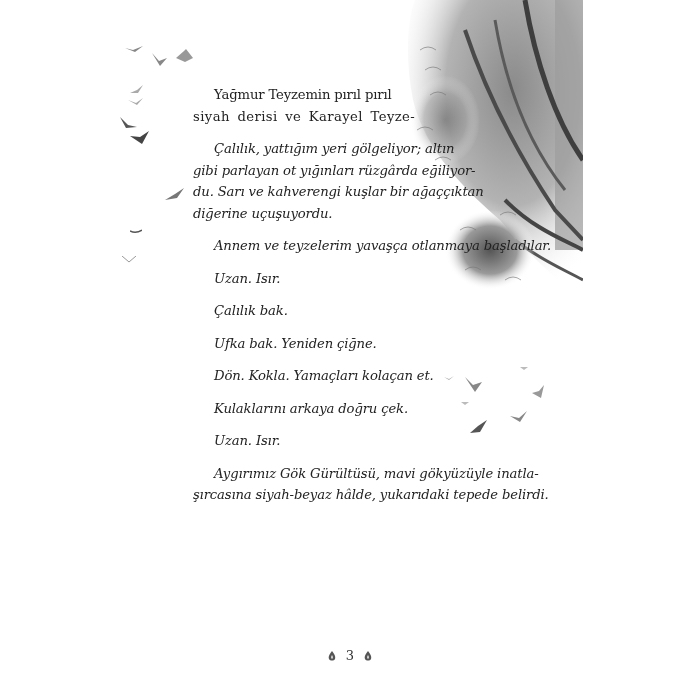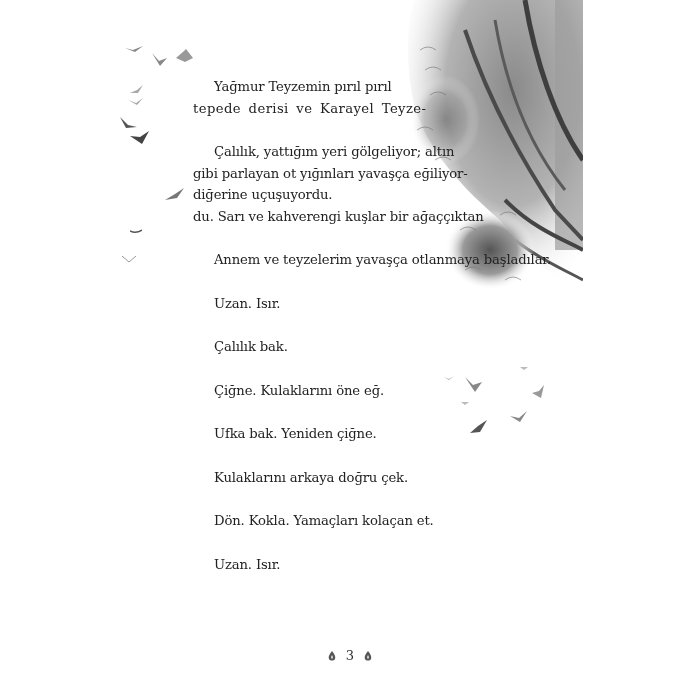--- a/index.html
+++ b/index.html
@@ -4,28 +4,28 @@
   <style>
     html, body { margin: 0; padding: 0; background: #ffffff; }
     body { width: 700px; height: 700px; position: relative; overflow: hidden; }
     .page {
       position: absolute; left: 0; top: 0; width: 700px; height: 700px; background: #ffffff;
     }
     .tree {
       position: absolute; left: 405px; top: 0; width: 178px; height: 330px;
     }
     .text-block {
-      position: absolute; left: 193px; top: 76px; width: 320px;
+      position: absolute; left: 193px; top: 84px; width: 320px;
       font-family: "DejaVu Serif", "Liberation Serif", serif;
       font-size: 13.2px; color: #222222; letter-spacing: -0.15px;
     }
     .para { margin: 0; }
     .line { display: block; height: 21.5px; line-height: 21.5px; white-space: nowrap; }
     .line.indent { padding-left: 21px; }
-    .para + .para { margin-top: 22px; }
+    .para + .para { margin-top: 11px; font-style: italic; }
     .page-number {
       position: absolute; left: 0; width: 700px; top: 648px; text-align: center;
       font-family: "DejaVu Serif", "Liberation Serif", serif; font-size: 13px; color: #333;
     }
     .page-number .orn { display: inline-block; width: 8px; height: 10px; vertical-align: -1px; margin: 0 6px; }
     .bird { position: absolute; }
   </style>
 </head>
 <body>
 
@@ -108,52 +108,53 @@
   <svg class="bird" style="left:532px;top:385px" width="14" height="14" viewBox="0 0 14 14">
       <path d="M0,8 L7,6 L12,0 L9,13 Z" fill="#999"></path>
     </svg>
   <svg class="bird" style="left:520px;top:366px" width="8" height="5" viewBox="0 0 8 5">
       <path d="M0,1 L4,4 L8,1" fill="#bbb"></path>
     </svg>
 
   <div class="text-block">
     <p class="para">
       <span class="line indent">Yağmur Teyzemin pırıl pırıl</span>
-      <span class="line" style="letter-spacing:0.4px;word-spacing:3px">tepede derisi ve Karayel Teyze-</span>
+      <span class="line" style="letter-spacing:0.4px;word-spacing:3px">siyah derisi ve Karayel Teyze-</span>
     </p>
     <p class="para">
       <span class="line indent">Çalılık, yattığım yeri gölgeliyor; altın</span>
-      <span class="line">gibi parlayan ot yığınları yavaşça eğiliyor-</span>
+      <span class="line">gibi parlayan ot yığınları rüzgârda eğiliyor-</span>
+      <span class="line">du. Sarı ve kahverengi kuşlar bir ağaççıktan</span>
       <span class="line">diğerine uçuşuyordu.</span>
-      <span class="line">du. Sarı ve kahverengi kuşlar bir ağaççıktan</span>
     </p>
     <p class="para">
         <span class="line indent">Annem ve teyzelerim yavaşça otlanmaya başladılar.</span>
       </p>
     <p class="para">
         <span class="line indent">Uzan. Isır.</span>
       </p>
     <p class="para">
         <span class="line indent">Çalılık bak.</span>
       </p>
     <p class="para">
-        <span class="line indent">Çiğne. Kulaklarını öne eğ.</span>
+        <span class="line indent">Ufka bak. Yeniden çiğne.</span>
       </p>
     <p class="para">
-        <span class="line indent">Ufka bak. Yeniden çiğne.</span>
+        <span class="line indent">Dön. Kokla. Yamaçları kolaçan et.</span>
       </p>
     <p class="para">
         <span class="line indent">Kulaklarını arkaya doğru çek.</span>
       </p>
     <p class="para">
-        <span class="line indent">Dön. Kokla. Yamaçları kolaçan et.</span>
+        <span class="line indent">Uzan. Isır.</span>
       </p>
     <p class="para">
-        <span class="line indent">Uzan. Isır.</span>
-      </p>
+      <span class="line indent">Aygırımız Gök Gürültüsü, mavi gökyüzüyle inatla-</span>
+      <span class="line">şırcasına siyah-beyaz hâlde, yukarıdaki tepede belirdi.</span>
+    </p>
   </div>
 
   <div class="page-number">
     <svg class="orn" viewBox="0 0 8 10">
         <path d="M4,0 C6,3 8,5 7,8 C6,10 2,10 1,8 C0,5 2,3 4,0 Z M4,4 C3,6 3,7 4,8 C5,7 5,6 4,4 Z" fill="#555" fill-rule="evenodd"></path>
       </svg>
     <span>3</span>
     <svg class="orn" viewBox="0 0 8 10">
         <path d="M4,0 C6,3 8,5 7,8 C6,10 2,10 1,8 C0,5 2,3 4,0 Z M4,4 C3,6 3,7 4,8 C5,7 5,6 4,4 Z" fill="#555" fill-rule="evenodd"></path>
       </svg>

